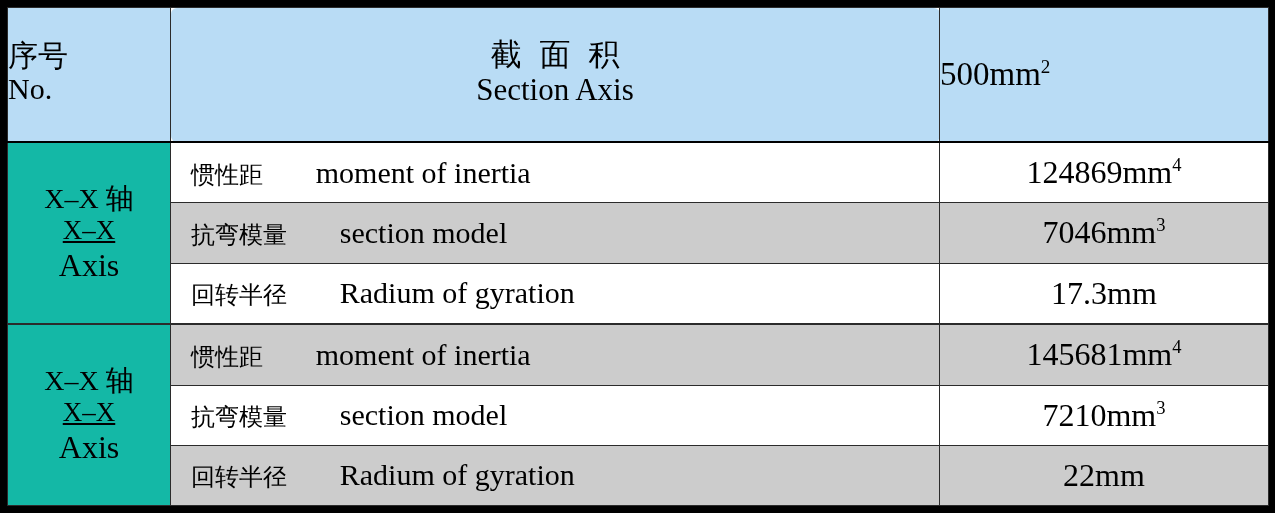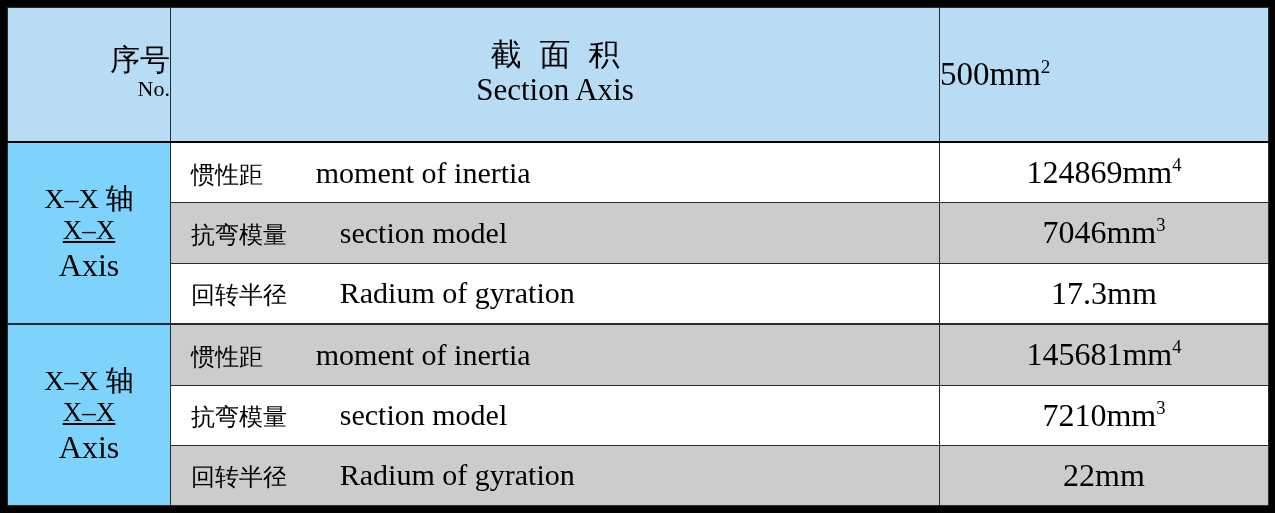--- a/index.html
+++ b/index.html
@@ -39,32 +39,33 @@
     vertical-align: middle;
     background: #ffffff;
   }
 
   
   tr.header-row td {
     background: #b9dcf5;
     border-bottom: 2px solid #000000;
   }
   .cell-no-head {
-    text-align: right;
+    text-align: left;
     line-height: 1.12;
     font-size: 30px;
     padding: 4px 0 8px 0;
   }
   .cell-no-head .cn { display: block; font-size: 30px; }
-  .cell-no-head .en { display: block; font-size: 22px; }
+  .cell-no-head .en { display: block; font-size: 30px; }
 
   .cell-section-head {
     text-align: center;
     line-height: 1.15;
     padding: 4px 0 8px 0;
+    border-radius: 6px;
   }
   .cell-section-head .cn {
     display: block;
     font-size: 31px;
     letter-spacing: 18px;
     text-indent: 18px;
   }
   .cell-section-head .en {
     display: block;
     font-size: 31px;
@@ -73,21 +74,21 @@
   .cell-area-head {
     text-align: left;
     font-size: 33px;
   }
 
   
   .cell-axis {
     text-align: center;
     line-height: 1.18;
     font-size: 27px;
-    background: #7dd3fc;
+    background: #14b8a6;
     border-top: 1px solid #2b2b2b;
     border-bottom: 1px solid #2b2b2b;
   }
   .cell-axis .ln { display: block; }
   .cell-axis .ln1 { font-size: 28px; }
   .cell-axis .ln2 { font-size: 27px; text-decoration: underline; }
   .cell-axis .ln3 { font-size: 32px; }
 
   
   .cell-label {

